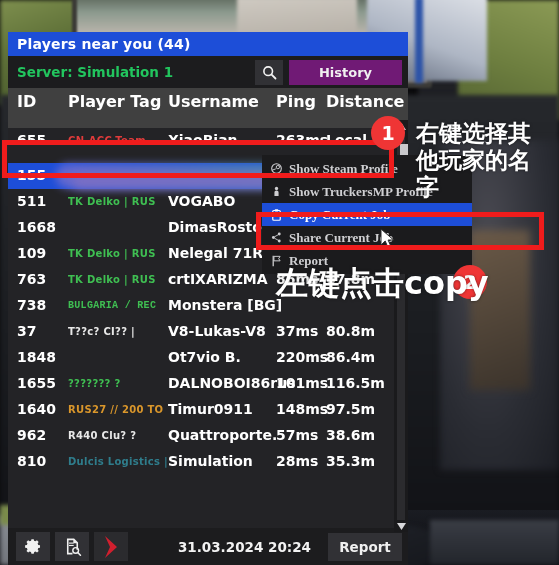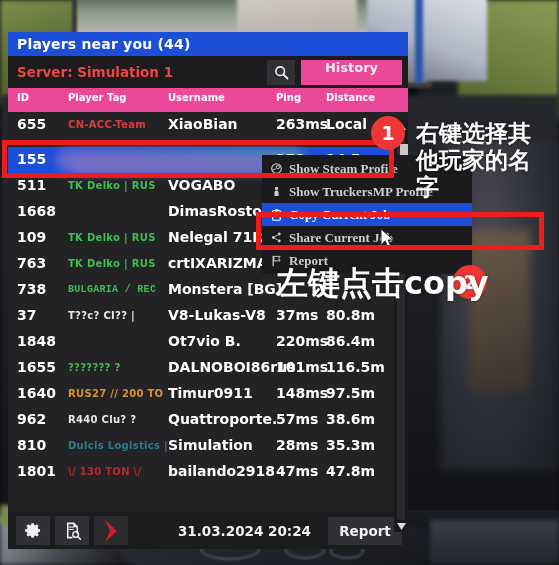--- a/index.html
+++ b/index.html
@@ -50,29 +50,29 @@
   
   .panel { position:absolute; left:8px; top:32px; width:400px; height:505px; }
 
   .title-bar { height:24px; background:#1d4ed8;
     display:flex; align-items:center; padding-left:9px;
     color:#ffffff; font-size:14px; font-weight:bold; letter-spacing:.2px;
     font-family:"DejaVu Sans", sans-serif; }
 
   .server-bar { height:32px; background:#1c1c1e; display:flex; align-items:center;
     padding:0 6px 0 9px; gap:6px; }
-  .server-label { color:#ef4444; font-size:13.5px; font-weight:bold; flex:1; white-space:nowrap; }
+  .server-label { color:#22c55e; font-size:13.5px; font-weight:bold; flex:1; white-space:nowrap; }
   .search-btn { width:28px; height:25px; background:#313135; display:flex;
     align-items:center; justify-content:center; cursor:pointer; }
-  .history-btn { width:101px; height:25px; background:#ec4899; display:flex;
-    justify-content:center; color:#f0f0f0;
+  .history-btn { width:113px; height:25px; background:#701a75; display:flex;
+    align-items:center; justify-content:center; color:#f0f0f0;
     font-size:13px; font-weight:bold; cursor:pointer; }
 
-  .thead { height:24px; background:#ec4899; position:relative; color:#fff;
-    font-size:10px; font-weight:bold; }
+  .thead { height:40px; background:#404040; position:relative; color:#fff;
+    font-size:16px; font-weight:bold; }
   .thead span, .row-cell { position:absolute; white-space:nowrap; }
   .c-id    { left:9px; }
   .c-tag   { left:60px; }
   .c-user  { left:160px; }
   .c-ping  { left:268px; }
   .c-dist  { left:318px; }
 
   .tbody { position:relative; background:#232326; height:400px; overflow:hidden; }
   .prow { position:relative; height:26px; color:#ffffff; font-size:14px; font-weight:bold; }
   .prow .c-id { top:4px; }
@@ -276,27 +276,20 @@
           <span class="row-cell c-ping">57ms</span>
           <span class="row-cell c-dist">38.6m</span>
         </div>
         <div class="prow">
           <span class="row-cell c-id">810</span>
           <span class="row-cell c-tag" style="color: rgb(47, 125, 140);">Dulcis Logistics |</span>
           <span class="row-cell c-user">Simulation</span>
           <span class="row-cell c-ping">28ms</span>
           <span class="row-cell c-dist">35.3m</span>
         </div>
-        <div class="prow">
-          <span class="row-cell c-id">1801</span>
-          <span class="row-cell c-tag" style="color: rgb(192, 38, 38);">\/ 130 TON \/</span>
-          <span class="row-cell c-user">bailando2918</span>
-          <span class="row-cell c-ping">47ms</span>
-          <span class="row-cell c-dist">47.8m</span>
-        </div>
       </div>
 
     <div class="scrollbar">
       <div class="sb-arrow">
         <svg width="9" height="7" viewBox="0 0 9 7">
           <polygon points="4.5,0 9,7 0,7" fill="#d8d8db"></polygon>
         </svg>
       </div>
       <div class="sb-track">
         <div class="sb-thumb"></div>

